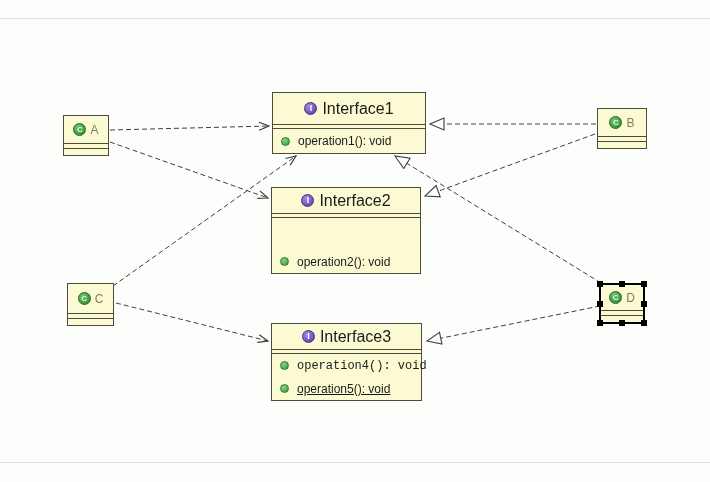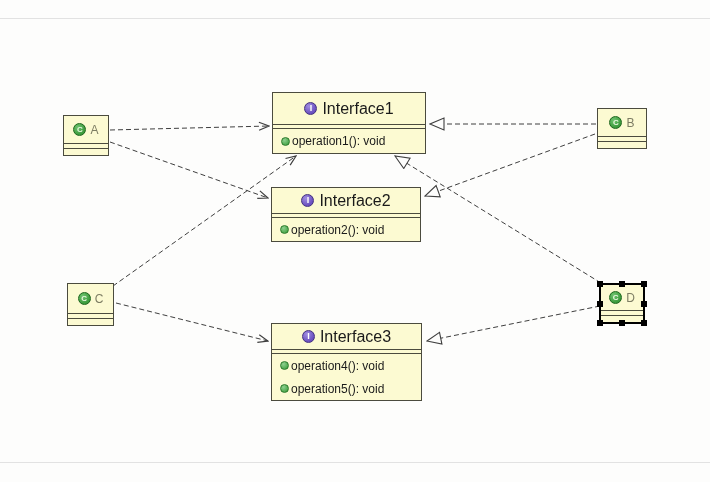--- a/index.html
+++ b/index.html
@@ -12,21 +12,21 @@
 
   .node{
     position:absolute;background:#fcfad2;border:1px solid #4b4b3e;
     box-sizing:border-box;color:#1a1a1a;
   }
   .iface-header{
     display:flex;align-items:center;justify-content:center;gap:5px;
     border-bottom:1px solid #4b4b3e;
   }
   .sep{height:3px;border-bottom:1px solid #4b4b3e;}
-  .op-row{display:flex;align-items:center;gap:2px;padding:0 0 0 8px;}
+  .op-row{display:flex;align-items:center;gap:8px;padding:0 0 0 8px;}
   .op-text{font-size:12px;white-space:nowrap;}
   .iface-title{font-size:16px;}
 
   .icon-iface{
     width:13px;height:13px;border-radius:50%;flex:0 0 13px;
     background:radial-gradient(circle at 35% 30%, #a08de0, #6a4fc0 70%);
     border:1px solid #43307f;box-sizing:border-box;
     color:#fff;font-size:9px;font-weight:bold;line-height:11px;text-align:center;
   }
   .icon-class{
@@ -87,37 +87,37 @@
       <span class="op-text">operation1(): void</span>
     </div>
   </div>
 
   <div class="node" style="left:271px;top:187px;width:150px;">
     <div class="iface-header" style="height:25px;">
       <span class="icon-iface">I</span>
       <span class="iface-title">Interface2</span>
     </div>
     <div class="sep"></div>
-    <div class="op-row" style="height:23px;">
+    <div class="op-row" style="height:23px;margin-top:32px;">
       <span class="icon-op"></span>
       <span class="op-text">operation2(): void</span>
     </div>
   </div>
 
   <div class="node" style="left:271px;top:323px;width:151px;">
     <div class="iface-header" style="height:25px;">
       <span class="icon-iface">I</span>
       <span class="iface-title">Interface3</span>
     </div>
     <div class="sep"></div>
-    <div class="op-row" style="height:23px;">
+    <div class="op-row" style="height:23px;font-family:Liberation Mono, monospace;">
       <span class="icon-op"></span>
       <span class="op-text">operation4(): void</span>
     </div>
-    <div class="op-row" style="height:23px;">
+    <div class="op-row" style="height:23px;text-decoration:underline;">
       <span class="icon-op"></span>
       <span class="op-text">operation5(): void</span>
     </div>
   </div>
 
   <div class="node" style="left:63px;top:115px;width:46px;">
     <div class="cls-header" style="height:27px;">
       <span class="icon-class">C</span>
       <span class="cls-label">A</span>
     </div>

